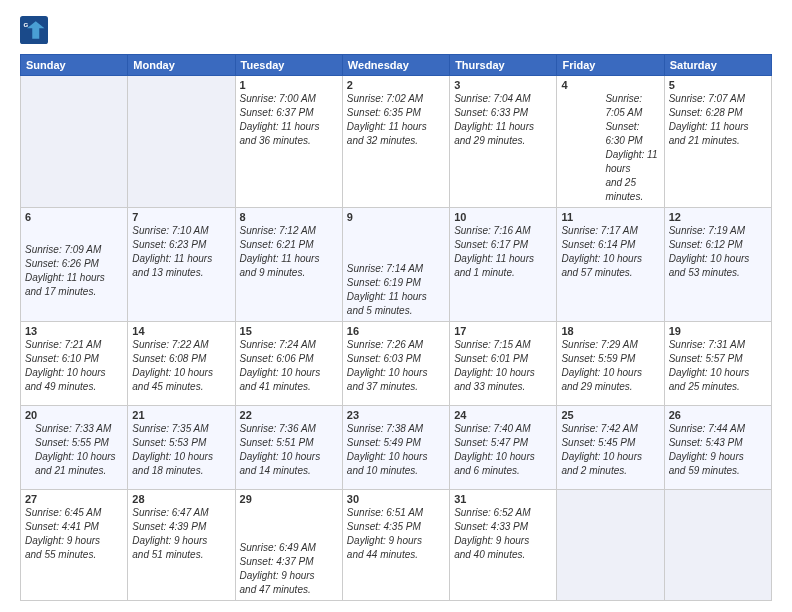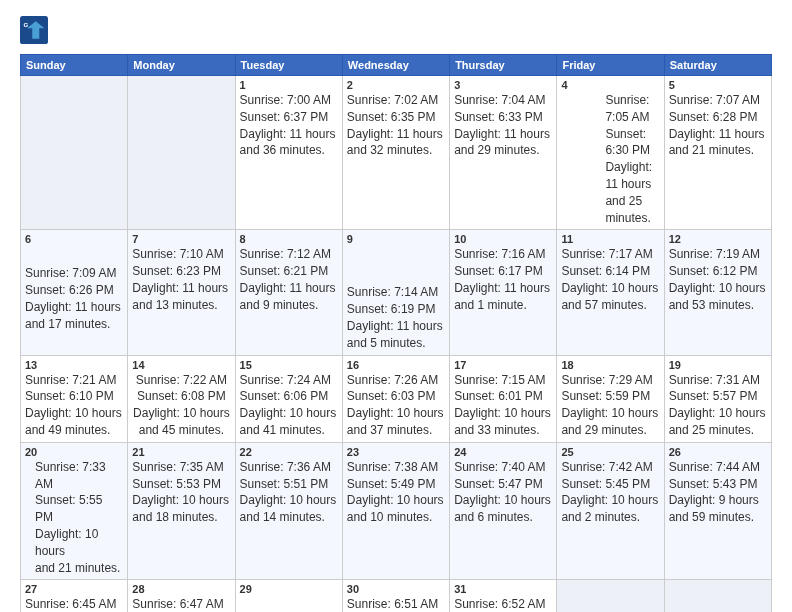--- a/index.html
+++ b/index.html
@@ -79,23 +79,24 @@
       background: #f5f7ff;
     }
     .day-number {
       font-size: 11px;
       font-weight: bold;
       color: #333;
       display: block;
       margin-bottom: 1px;
     }
     .day-info {
-      font-size: 12px;
+      font-size: 10px;
       line-height: 1.4;
       color: #333;
+      font-style: italic;
     }
     .empty-cell {
       background: #eef0f8 !important;
     }
   </style>
 </head>
 <body>
 
 <div class="page">
   <div class="header">
@@ -222,21 +223,21 @@
         <tr>
           <td>
             <span class="day-number">13</span>
             <div class="day-info" style="white-space: pre-line;">Sunrise: 7:21 AM
 Sunset: 6:10 PM
 Daylight: 10 hours
 and 49 minutes.</div>
           </td>
           <td>
             <span class="day-number">14</span>
-            <div class="day-info" style="white-space: pre-line; text-align: center;">Sunrise: 7:22 AM
+            <div class="day-info" style="white-space: pre-line;">Sunrise: 7:22 AM
 Sunset: 6:08 PM
 Daylight: 10 hours
 and 45 minutes.</div>
           </td>
           <td>
             <span class="day-number">15</span>
             <div class="day-info" style="white-space: pre-line;">Sunrise: 7:24 AM
 Sunset: 6:06 PM
 Daylight: 10 hours
 and 41 minutes.</div>

